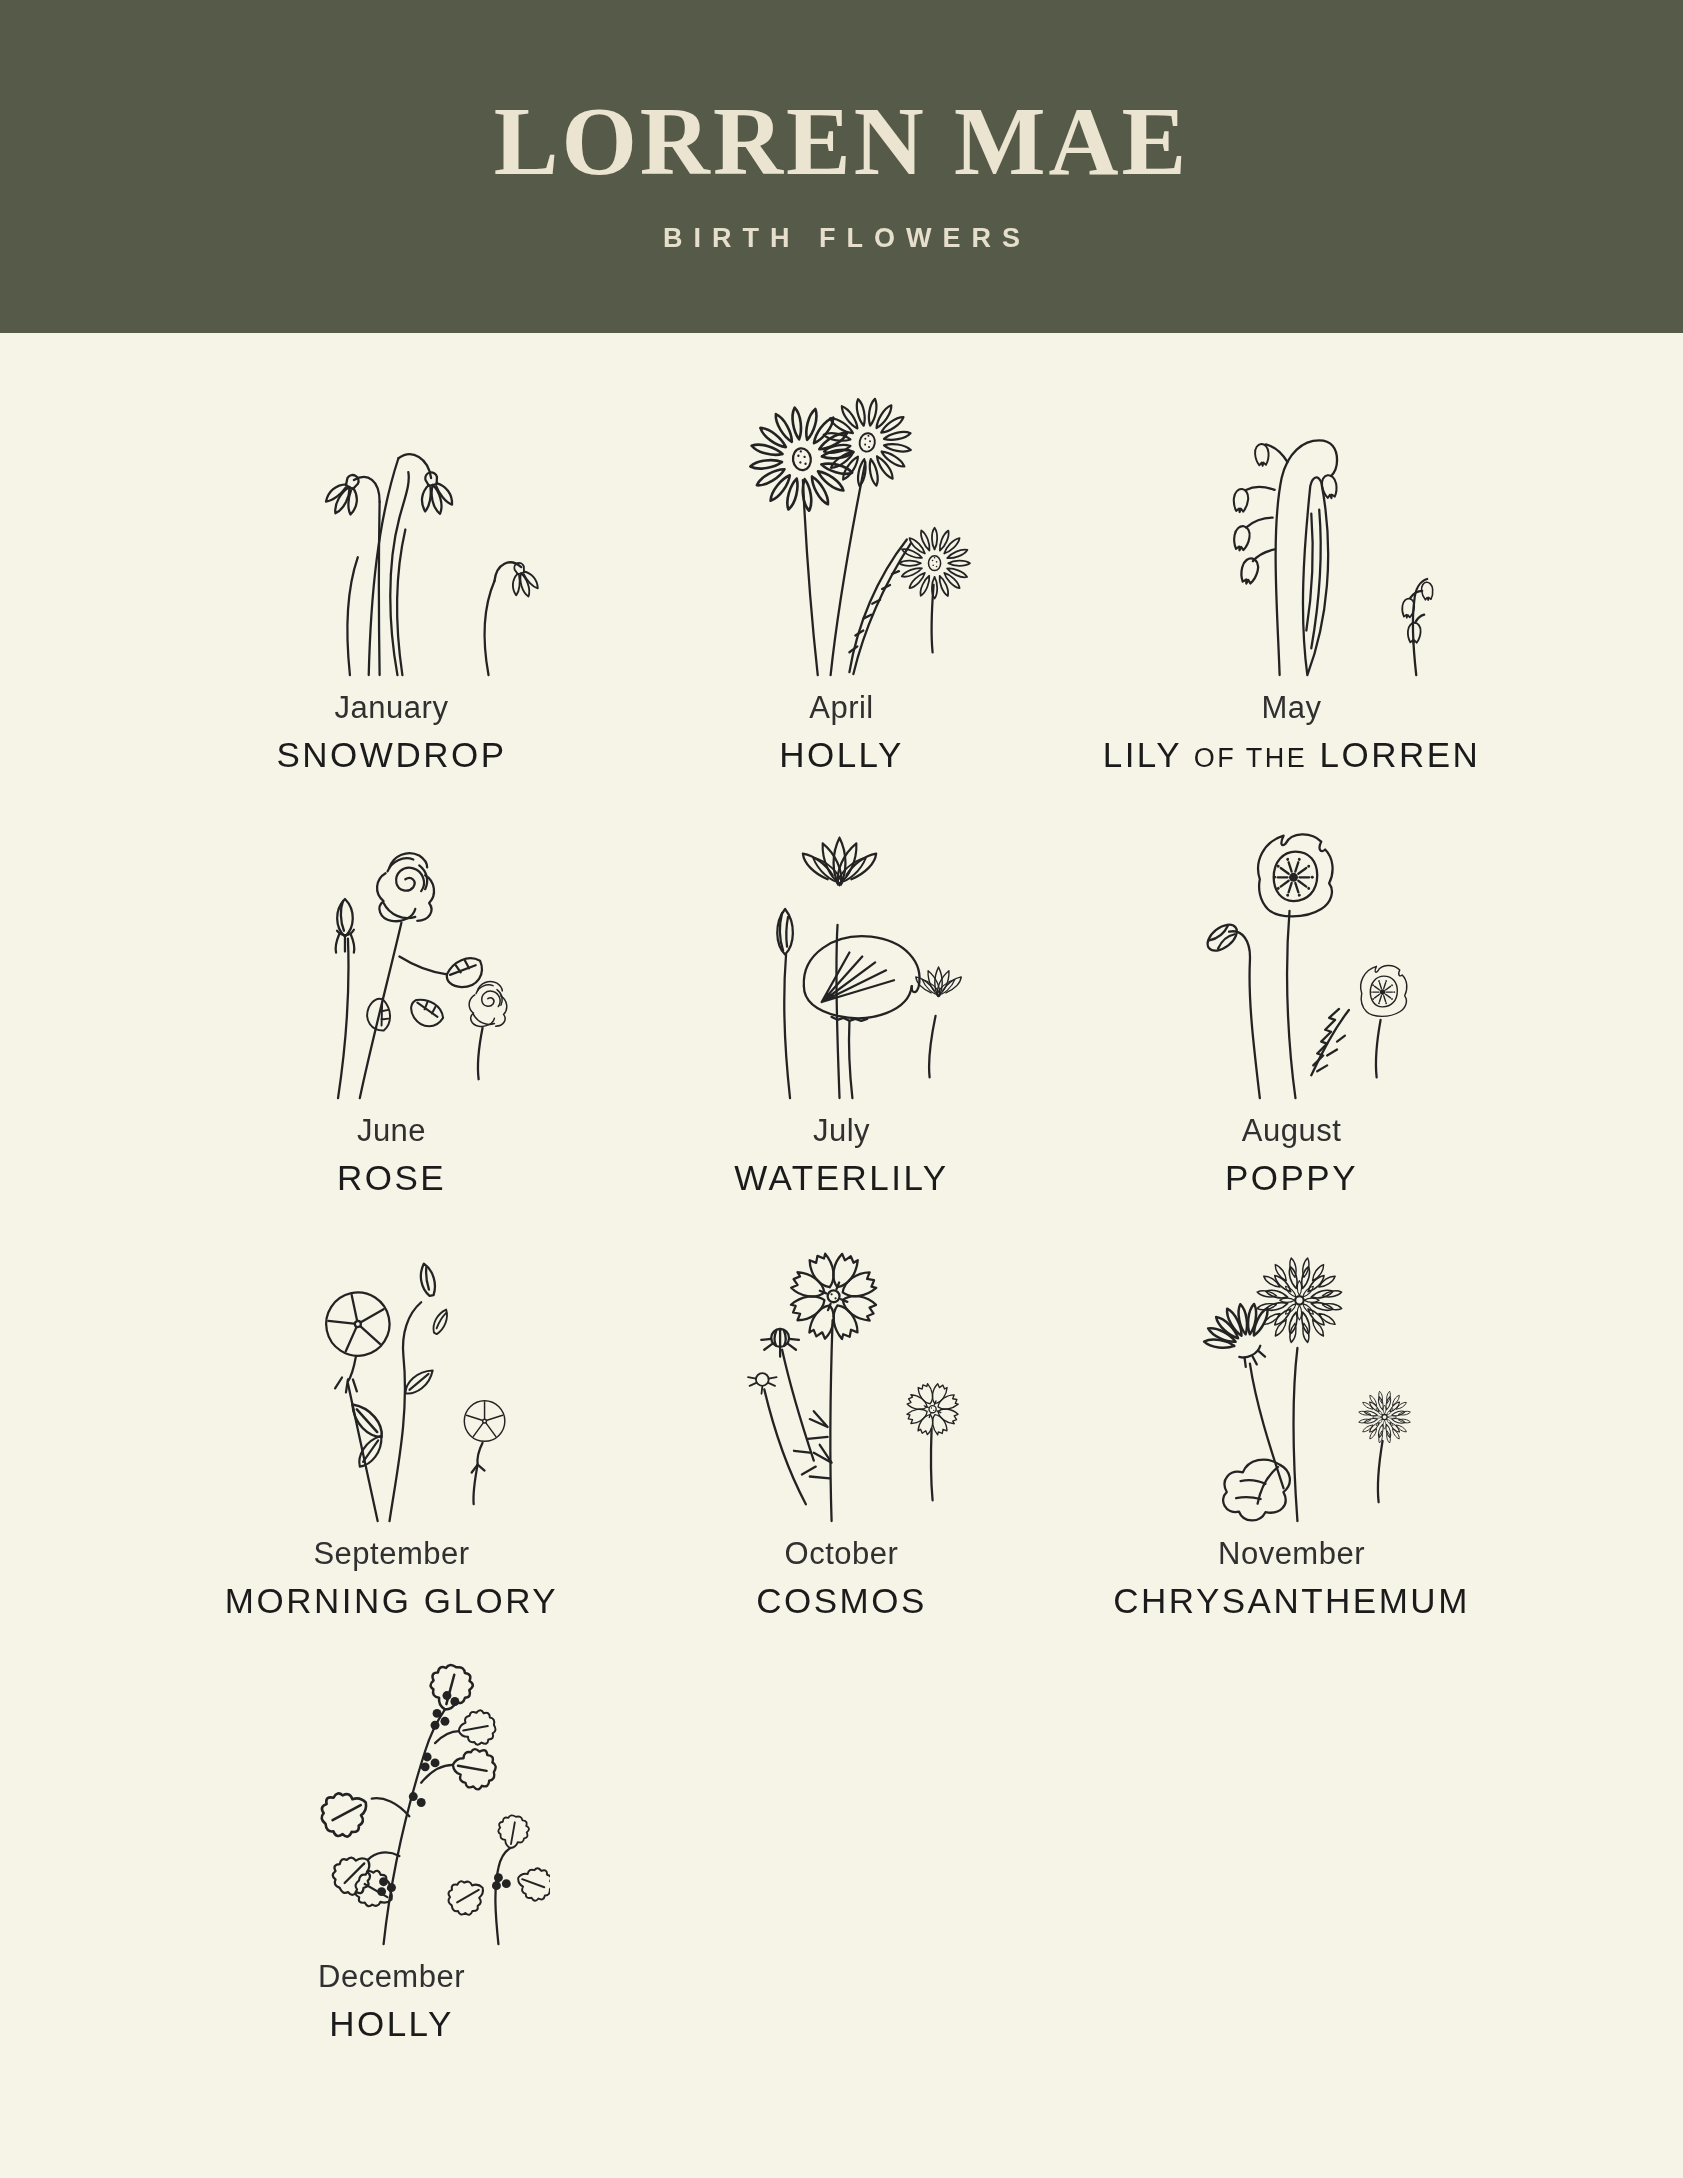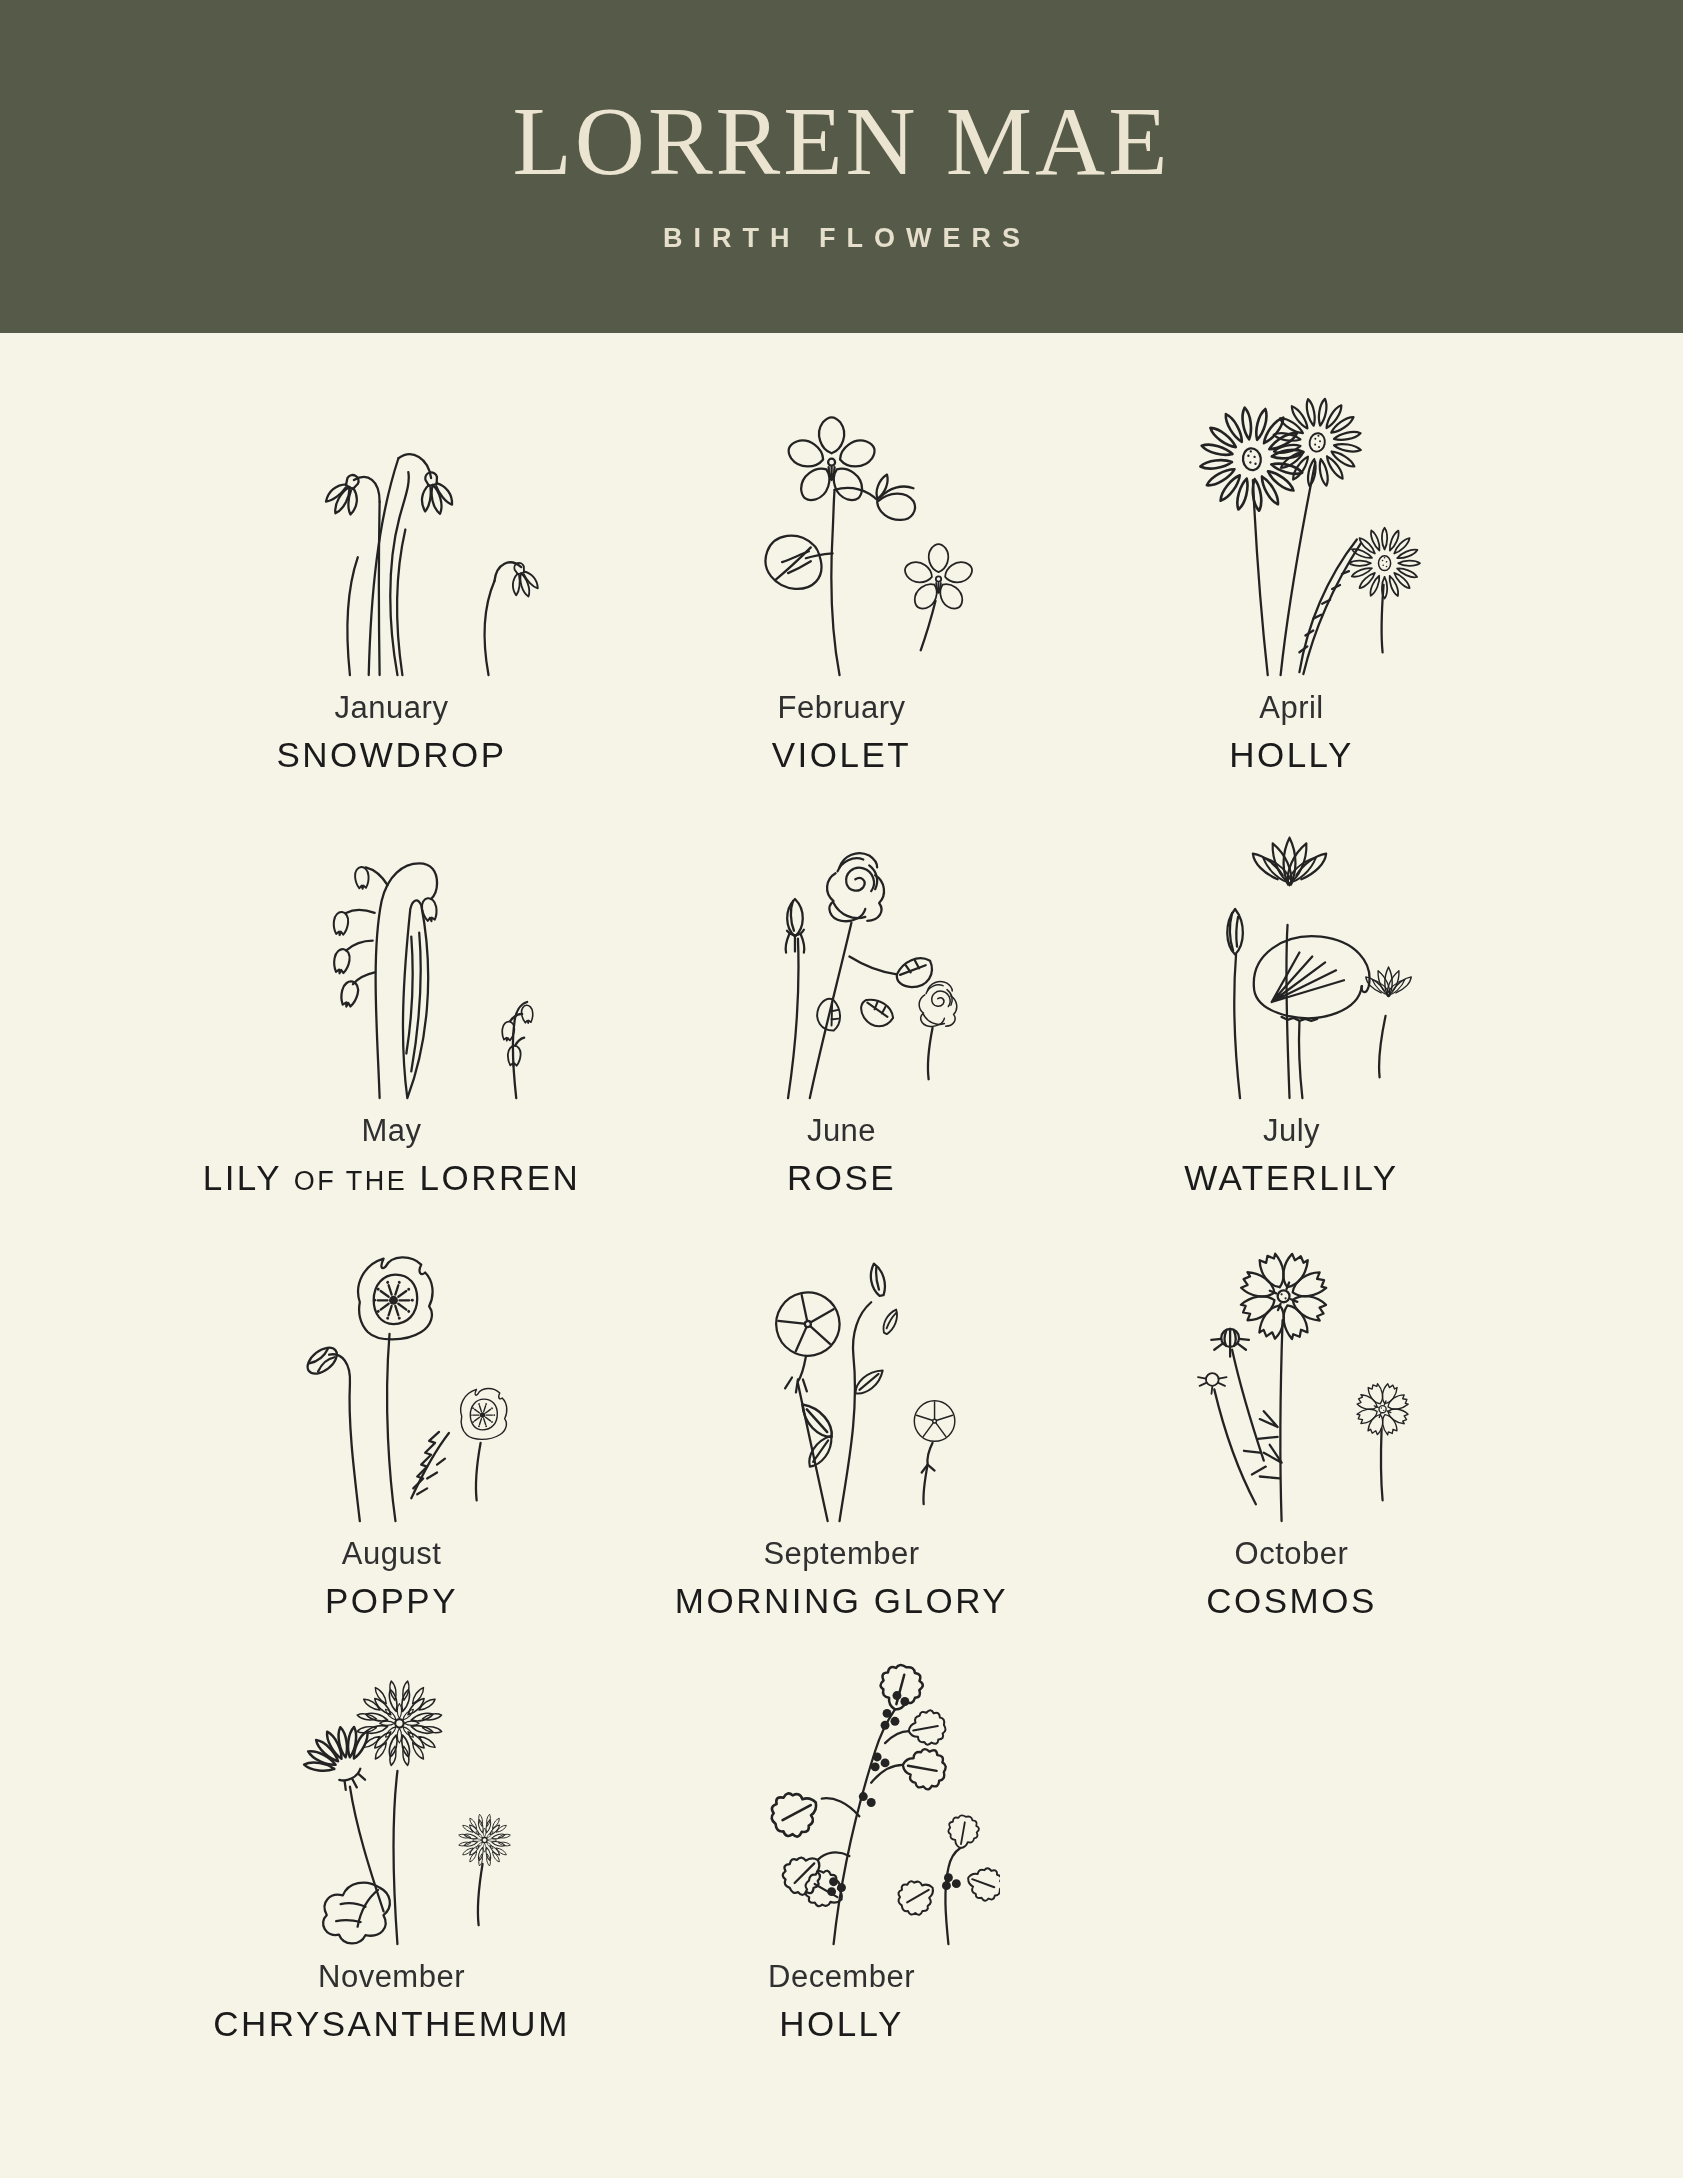--- a/index.html
+++ b/index.html
@@ -7,21 +7,21 @@
     width:1683px;height:2178px;overflow:hidden;
     background:#f6f3e7;
     font-family:"Liberation Sans", sans-serif;
     color:#232323;
   }
   .masthead{
     height:333px;background:#565a48;box-sizing:border-box;
     display:flex;flex-direction:column;align-items:center;padding-top:91px;
   }
   .brand{
-    margin:0;font-family:"Liberation Serif", serif;font-weight:400;
+    margin:0;font-family:"Liberation Serif", serif;font-weight:700;
     font-size:97px;line-height:1.05;letter-spacing:3px;color:#eae4d0;white-space:nowrap;
   }
   .subtitle{
     margin-top:30px;font-size:27px;letter-spacing:11px;padding-left:11px;
     color:#e5dfcc;white-space:nowrap;font-weight:bold;
   }
   .grid{
     display:grid;
     grid-template-columns:repeat(3,450px);
     grid-auto-rows:423px;
@@ -239,42 +239,20 @@
           <path d="M118,295 C113,248 115,208 126,176"></path>
           <path d="M258,295 C252,262 252,228 264,200"></path>
           <path d="M264,200 C266,182 280,176 291,186"></path>
           <use href="#bellg" transform="translate(291,193) rotate(-18) scale(0.82)"></use>
         </svg>
       </div>
       <div class="month">January</div>
       <div class="flower">SNOWDROP</div>
     </section>
 
-    <section class="cell">
-      <div class="illo-wrap">
-        <svg class="illo" width="317" height="297" viewBox="0 0 320 300">
-          <path d="M158,295 C150,252 148,206 151,152 C152,132 152,120 153,108"></path>
-          <use href="#violethead" transform="translate(150,80)"></use>
-          <path d="M153,108 C170,103 186,108 197,119"></path>
-          <g transform="translate(196,120) rotate(12)">
-            <path d="M0,0 C10,-13 26,-17 36,-8 C42,0 38,11 27,13 C15,16 3,10 0,0 Z"></path>
-            <path d="M2,-5 C9,-16 21,-23 33,-21"></path>
-            <path d="M0,-3 C6,-11 8,-21 4,-29 C-3,-22 -5,-10 0,-3"></path>
-          </g>
-          <path d="M151,172 C140,173 130,175 124,177"></path>
-          <path d="M131,163 C116,149 92,152 85,170 C78,189 93,206 113,208 C131,209 143,197 139,179 C137,170 134,165 131,163 Z"></path>
-          <path d="M129,166 C117,178 104,190 93,199"></path>
-          <path d="M127,170 C117,174 108,178 100,181 M129,180 C121,185 113,189 106,192"></path>
-          <use href="#violethead" transform="translate(258,198) scale(0.78)"></use>
-          <path d="M255,220 C250,240 245,256 240,270"></path>
-        </svg>
-      </div>
-      <div class="month">February</div>
-      <div class="flower">VIOLET</div>
-    </section>
 
 
     <section class="cell">
       <div class="illo-wrap">
         <svg class="illo" width="317" height="297" viewBox="0 0 320 300">
           <path d="M136,295 C129,232 124,162 121,98"></path>
           <use href="#daisyhead" transform="translate(120,77) rotate(-8)"></use>
           <path d="M149,295 C156,230 172,140 184,80"></path>
           <use href="#daisyhead" transform="translate(186,60) rotate(10) scale(0.85)"></use>
           <path d="M168,292 C176,244 196,196 226,158"></path>

